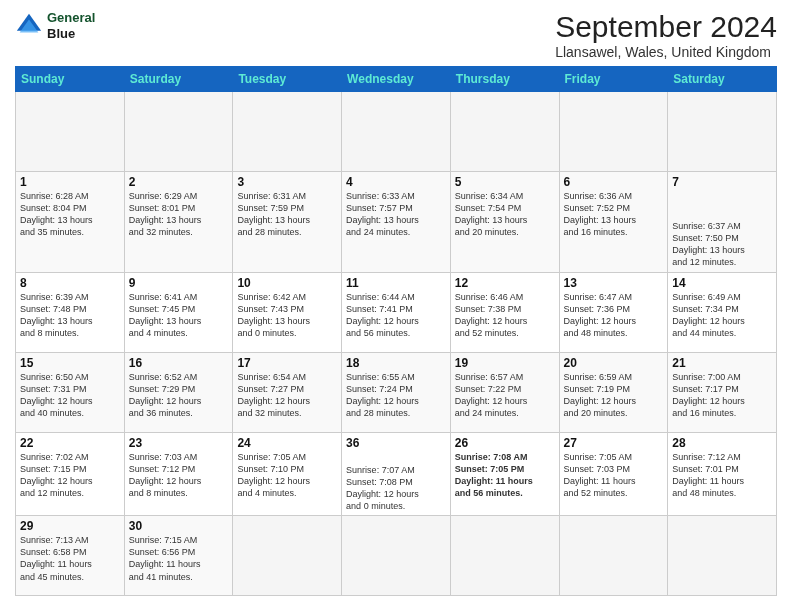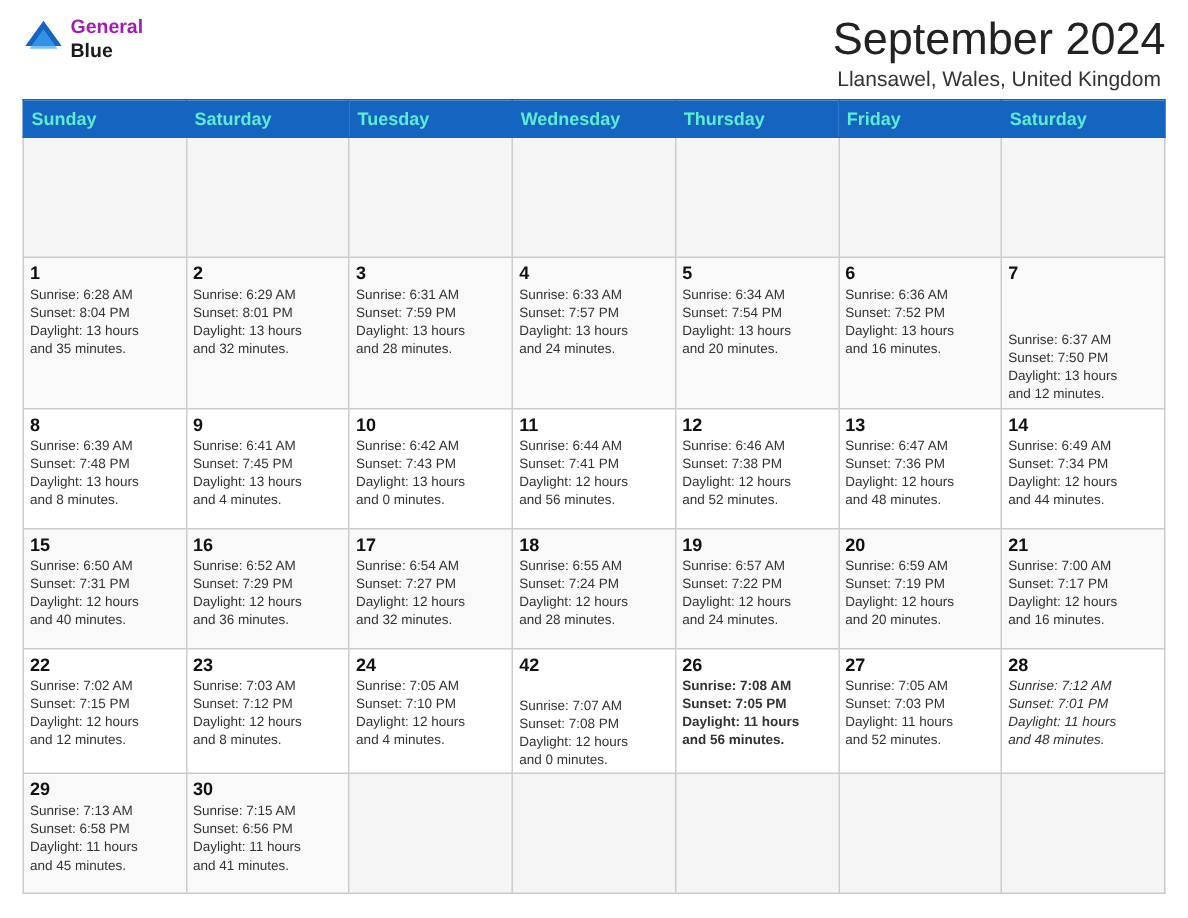--- a/index.html
+++ b/index.html
@@ -24,27 +24,27 @@
       display: flex;
       align-items: center;
       gap: 4px;
     }
     .logo-text {
       font-size: 13px;
       font-weight: bold;
       color: #1a1a1a;
       line-height: 1.2;
     }
-    .logo-text .blue { color: #a21caf; }
+    .logo-text .blue { color: #14532d; }
     .logo-icon {
       width: 28px;
       height: 28px;
     }
     .title-block {
-      text-align: center;
+      text-align: left;
     }
     .month-title {
       font-size: 30px;
       font-weight: normal;
       color: #222;
     }
     .location {
       font-size: 14px;
       color: #333;
     }
@@ -304,21 +304,21 @@
 and 8 minutes.</div>
           </td>
           <td>
             <span class="day-num">24</span>
             <div class="day-info" style="white-space: pre-line;">Sunrise: 7:05 AM
 Sunset: 7:10 PM
 Daylight: 12 hours
 and 4 minutes.</div>
           </td>
           <td>
-            <span class="day-num">42</span>
+            <span class="day-num">36</span>
             <div class="day-info" style="white-space: pre-line; margin-top: 14px;">Sunrise: 7:07 AM
 Sunset: 7:08 PM
 Daylight: 12 hours
 and 0 minutes.</div>
           </td>
           <td>
             <span class="day-num">26</span>
             <div class="day-info" style="white-space: pre-line; font-weight: bold;">Sunrise: 7:08 AM
 Sunset: 7:05 PM
 Daylight: 11 hours
@@ -326,21 +326,21 @@
           </td>
           <td>
             <span class="day-num">27</span>
             <div class="day-info" style="white-space: pre-line;">Sunrise: 7:05 AM
 Sunset: 7:03 PM
 Daylight: 11 hours
 and 52 minutes.</div>
           </td>
           <td>
             <span class="day-num">28</span>
-            <div class="day-info" style="white-space: pre-line; font-style: italic;">Sunrise: 7:12 AM
+            <div class="day-info" style="white-space: pre-line;">Sunrise: 7:12 AM
 Sunset: 7:01 PM
 Daylight: 11 hours
 and 48 minutes.</div>
           </td>
         </tr>
         <tr>
           <td>
             <span class="day-num">29</span>
             <div class="day-info" style="white-space: pre-line;">Sunrise: 7:13 AM
 Sunset: 6:58 PM

